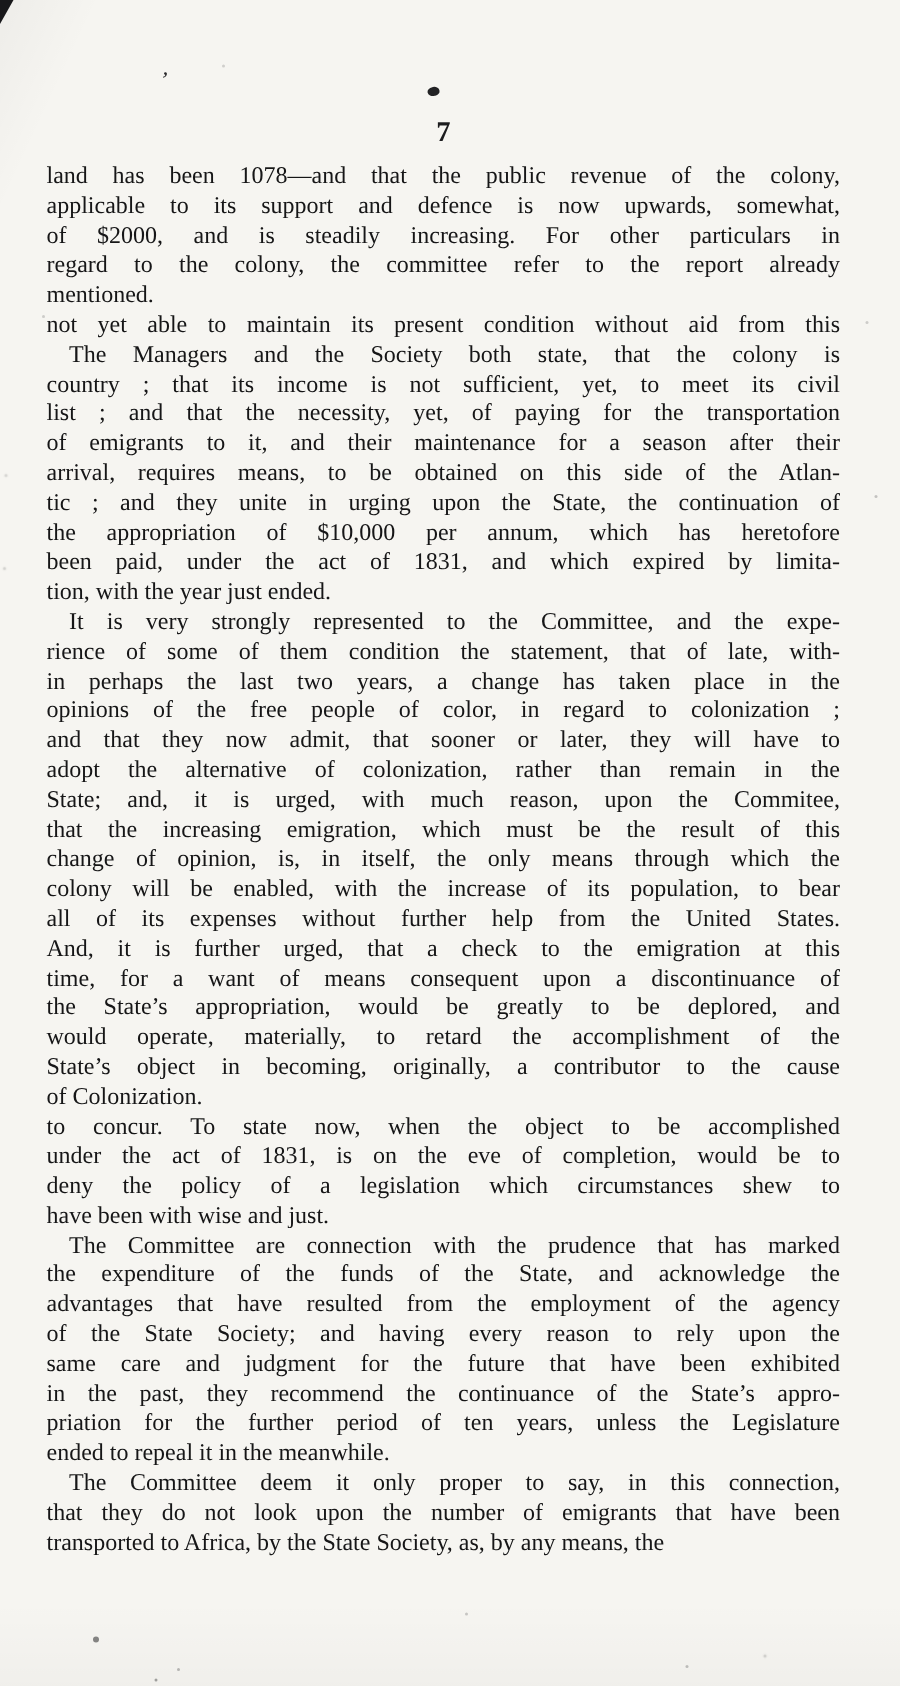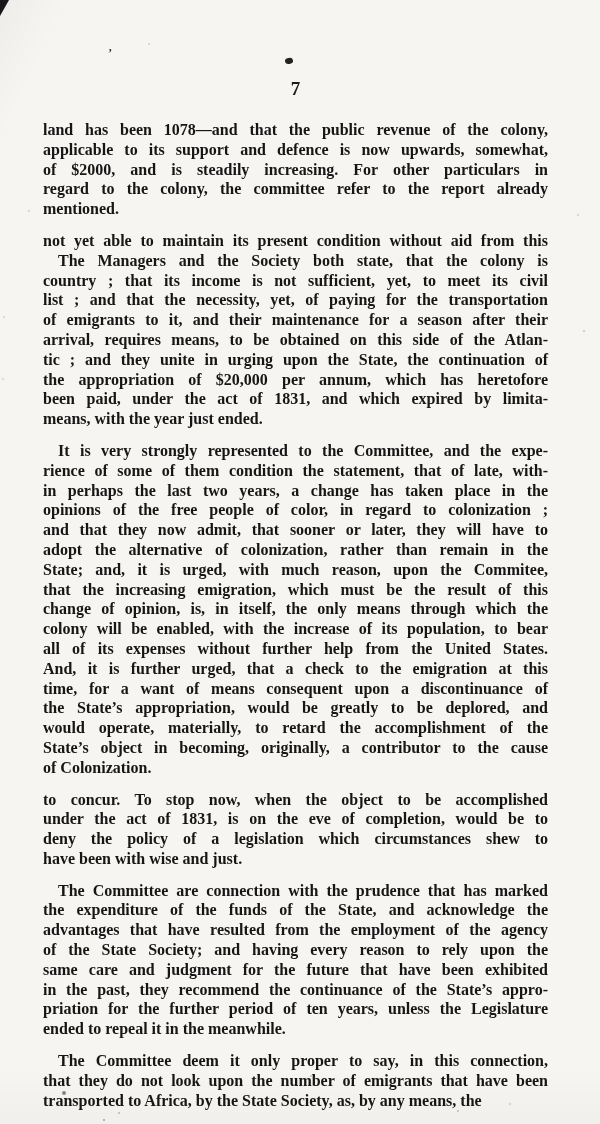--- a/index.html
+++ b/index.html
@@ -41,21 +41,21 @@
     text-align: center;
     font-size: 19px; font-weight: bold; color: #1c1c1e;
     letter-spacing: 1px;
   }
   .text-block {
     position: absolute; left: 31px; top: 108px; width: 529px;
     font-size: 16px; line-height: 19.8px;
     color: #161617;
     text-rendering: optimizeLegibility;
   }
-  .para { margin: 12px; font-weight: bold; }
+  .para { margin: 0; }
   .line {
     text-align: justify;
     text-align-last: justify;
     white-space: normal;
   }
   .line.last { text-align-last: left; }
   .line.first { text-indent: 15px; }
   
   .specks {
     position: absolute; left: 0; top: 0;
@@ -94,23 +94,23 @@
         <div class="line last">mentioned.</div>
       </div>
       <div class="para">
         <div class="line">not yet able to maintain its present condition without aid from this</div>
         <div class="line first">The Managers and the Society both state, that the colony is</div>
         <div class="line">country ; that its income is not sufficient, yet, to meet its civil</div>
         <div class="line">list ; and that the necessity, yet, of paying for the transportation</div>
         <div class="line">of emigrants to it, and their maintenance for a season after their</div>
         <div class="line">arrival, requires means, to be obtained on this side of the Atlan-</div>
         <div class="line">tic ; and they unite in urging upon the State, the continuation of</div>
-        <div class="line">the appropriation of $20,000 per annum, which has heretofore</div>
+        <div class="line">the appropriation of $10,000 per annum, which has heretofore</div>
         <div class="line">been paid, under the act of 1831, and which expired by limita-</div>
-        <div class="line last">means, with the year just ended.</div>
+        <div class="line last">tion, with the year just ended.</div>
       </div>
       <div class="para">
         <div class="line first">It is very strongly represented to the Committee, and the expe-</div>
         <div class="line">rience of some of them condition the statement, that of late, with-</div>
         <div class="line">in perhaps the last two years, a change has taken place in the</div>
         <div class="line">opinions of the free people of color, in regard to colonization ;</div>
         <div class="line">and that they now admit, that sooner or later, they will have to</div>
         <div class="line">adopt the alternative of colonization, rather than remain in the</div>
         <div class="line">State; and, it is urged, with much reason, upon the Commitee,</div>
         <div class="line">that the increasing emigration, which must be the result of this</div>
@@ -118,21 +118,21 @@
         <div class="line">colony will be enabled, with the increase of its population, to bear</div>
         <div class="line">all of its expenses without further help from the United States.</div>
         <div class="line">And, it is further urged, that a check to the emigration at this</div>
         <div class="line">time, for a want of means consequent upon a discontinuance of</div>
         <div class="line">the State’s appropriation, would be greatly to be deplored, and</div>
         <div class="line">would operate, materially, to retard the accomplishment of the</div>
         <div class="line">State’s object in becoming, originally, a contributor to the cause</div>
         <div class="line last">of Colonization.</div>
       </div>
       <div class="para">
-        <div class="line">to concur.  To stop now, when the object to be accomplished</div>
+        <div class="line">to concur.  To state now, when the object to be accomplished</div>
         <div class="line">under the act of 1831, is on the eve of completion, would be to</div>
         <div class="line">deny the policy of a legislation which circumstances shew to</div>
         <div class="line last">have been with wise and just.</div>
       </div>
       <div class="para">
         <div class="line first">The Committee are connection with the prudence that has marked</div>
         <div class="line">the expenditure of the funds of the State, and acknowledge the</div>
         <div class="line">advantages that have resulted from the employment of the agency</div>
         <div class="line">of the State Society; and having every reason to rely upon the</div>
         <div class="line">same care and judgment for the future that have been exhibited</div>

